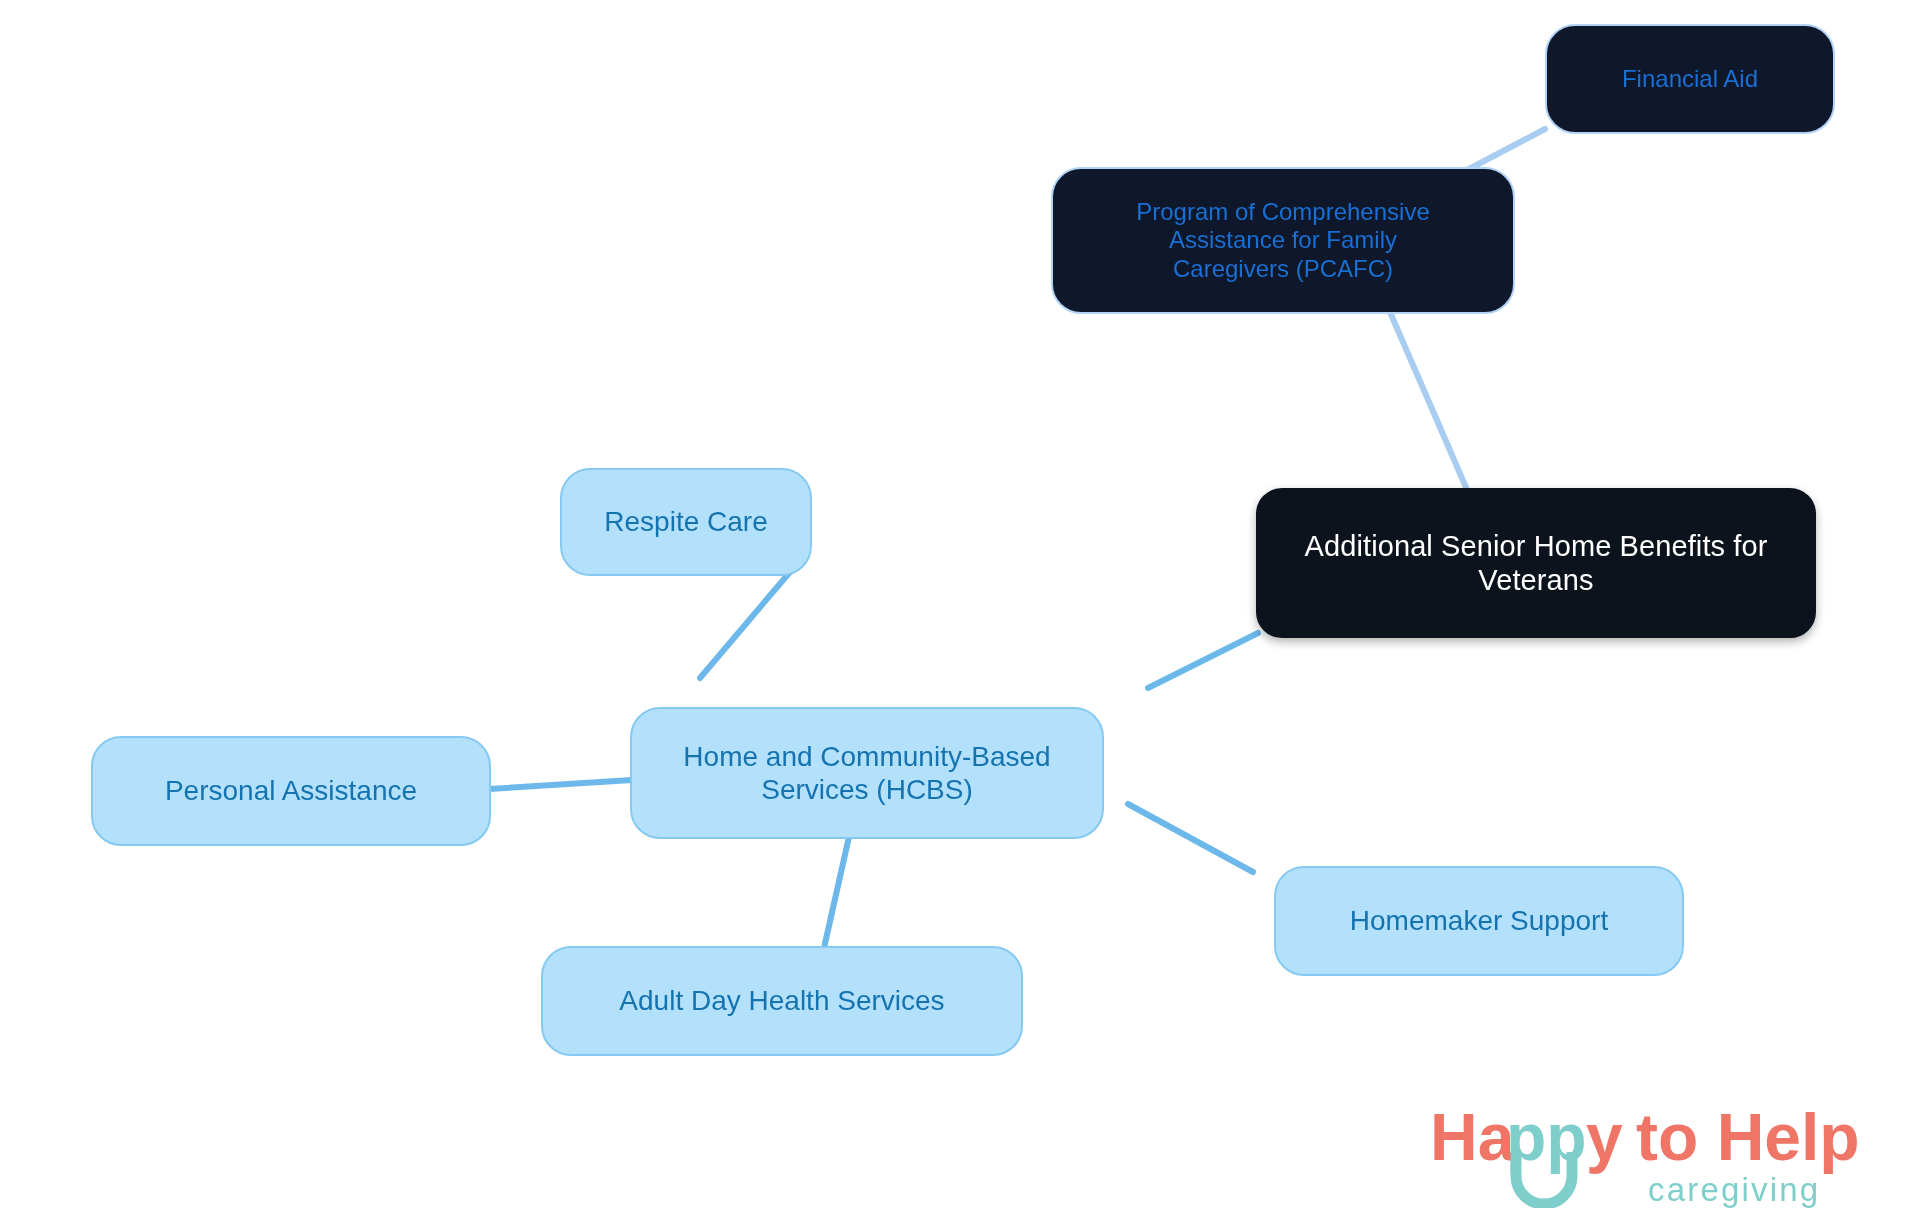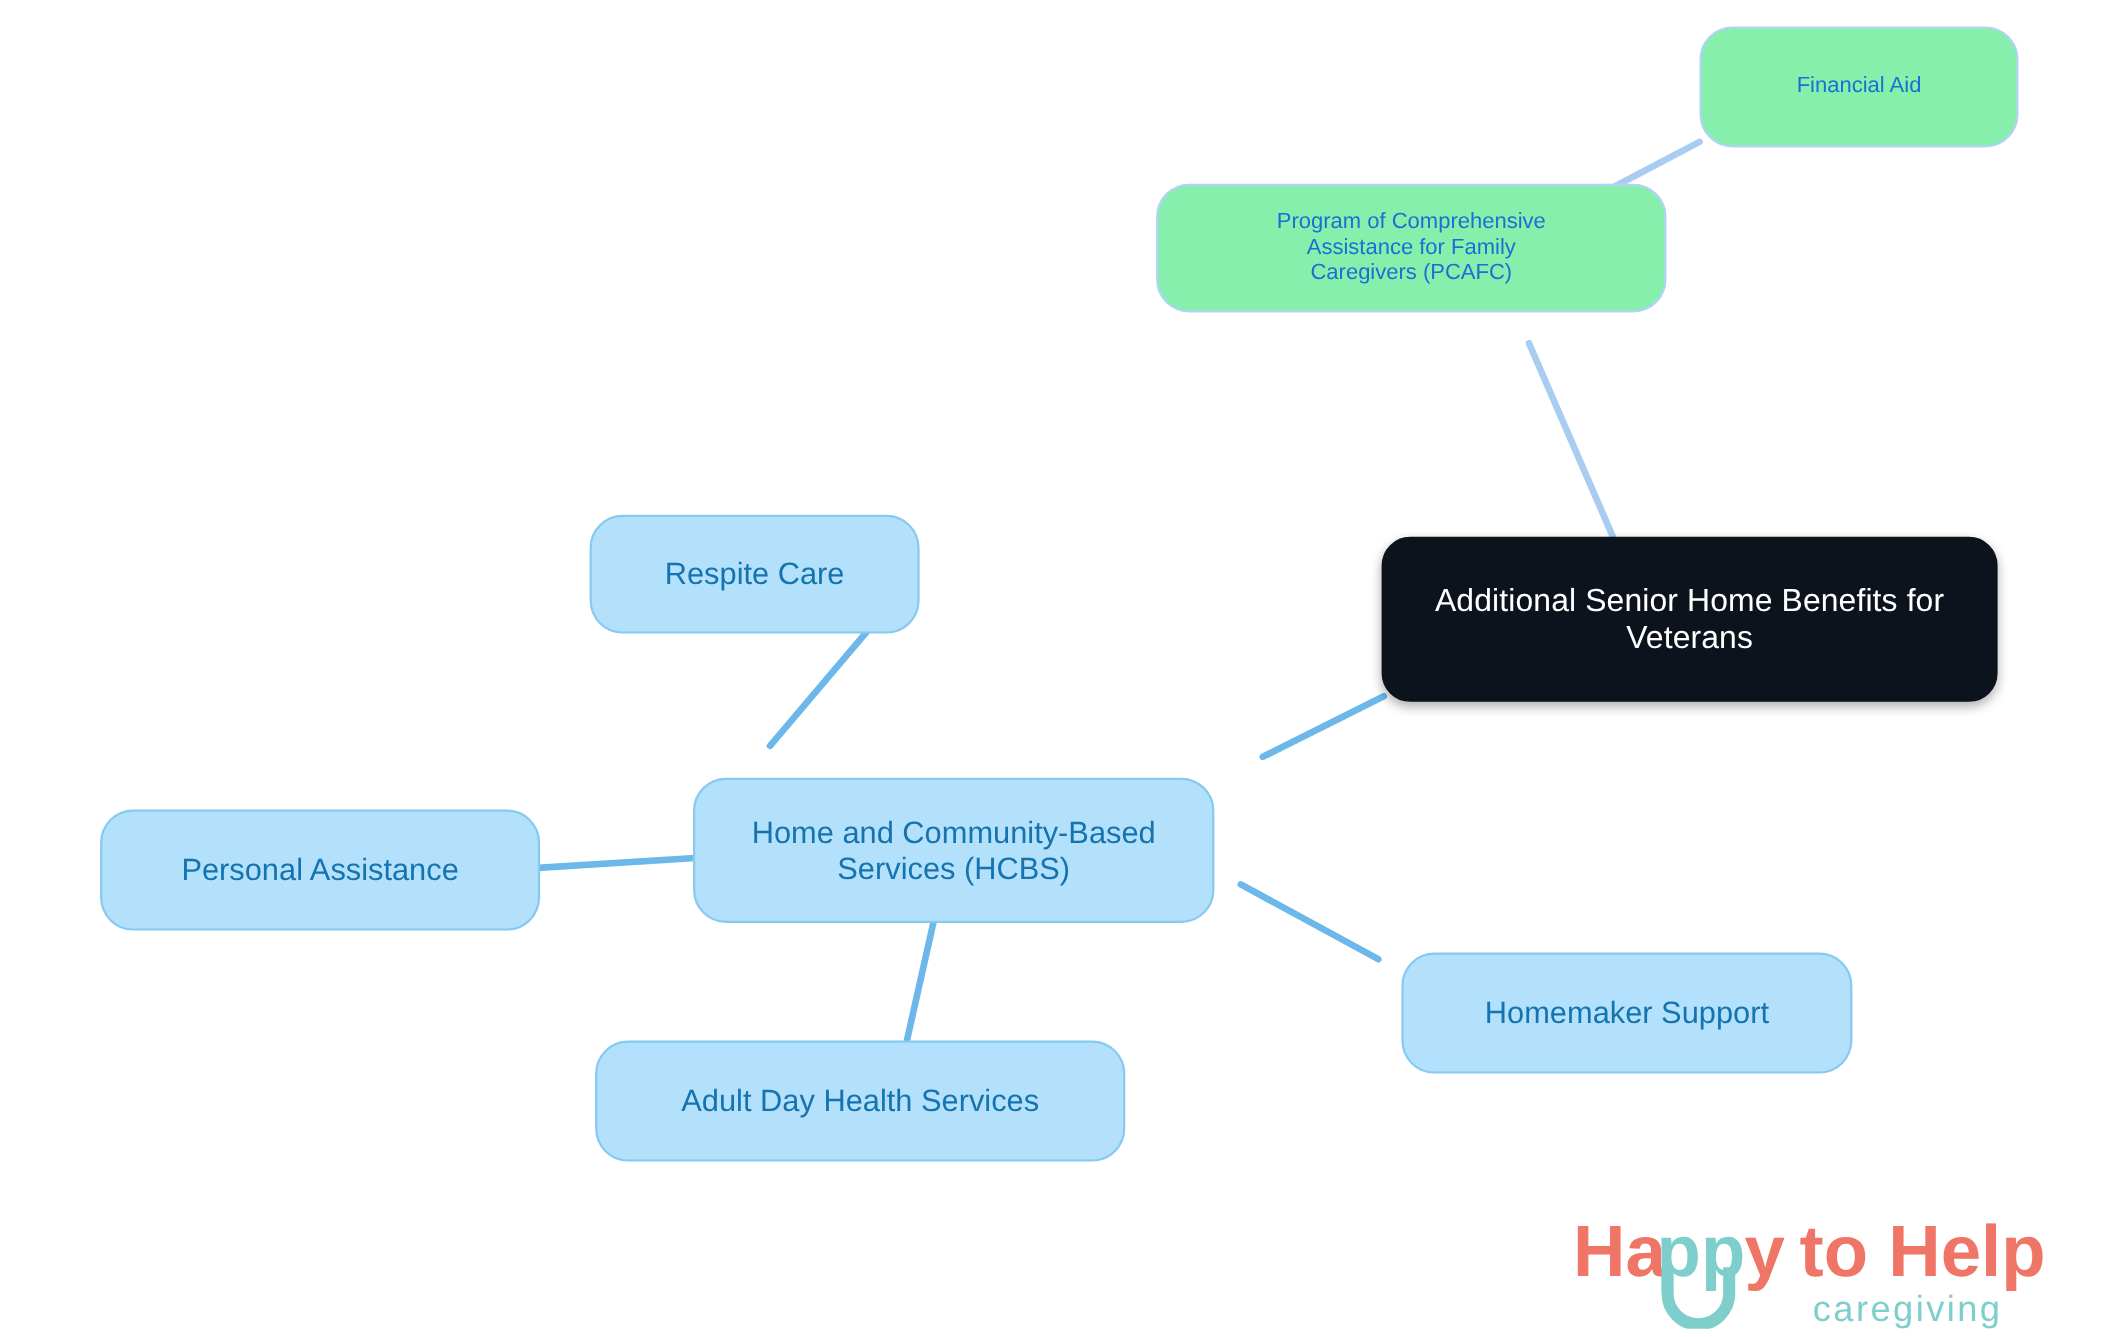--- a/index.html
+++ b/index.html
@@ -43,37 +43,37 @@
   .node.root {
     background: #0d131d;
     border-color: #0d131d;
     color: #ffffff;
     border-radius: 26px;
     font-size: 29px;
     letter-spacing: 0.1px;
     box-shadow: 0 4px 10px rgba(0,0,0,0.30);
   }
   .node.pale {
-    background: #86efac;
+    background: #0f172a;
     border-color: #b2d3f6;
     color: #1a6fd4;
-    font-size: 20px;
+    font-size: 24px;
   }
   .node.sky {
     background: #b3e0fa;
     border-color: #86c9f1;
     color: #1574b0;
     font-size: 28px;
   }
 
   
   #node-financial-aid      { left:1545px; top: 24px;  width:290px; height:110px; }
-  #node-pcafc              { left:1051px; top:167px;  width:464px; height:117px; }
+  #node-pcafc              { left:1051px; top:167px;  width:464px; height:147px; }
   #node-root               { left:1256px; top:488px;  width:560px; height:150px; }
-  #node-respite-care       { left: 536px; top:468px;  width:300px; height:108px; }
+  #node-respite-care       { left: 560px; top:468px;  width:252px; height:108px; }
   #node-hcbs               { left: 630px; top:707px;  width:474px; height:132px; }
   #node-personal-assist    { left:  91px; top:736px;  width:400px; height:110px; }
   #node-adult-day          { left: 541px; top:946px;  width:482px; height:110px; }
   #node-homemaker          { left:1231px; top:866px;  width:410px; height:110px;margin-left:43px; }
 
   
   #logo {
     position: absolute;
     left: 1430px;
     top: 1100px;

